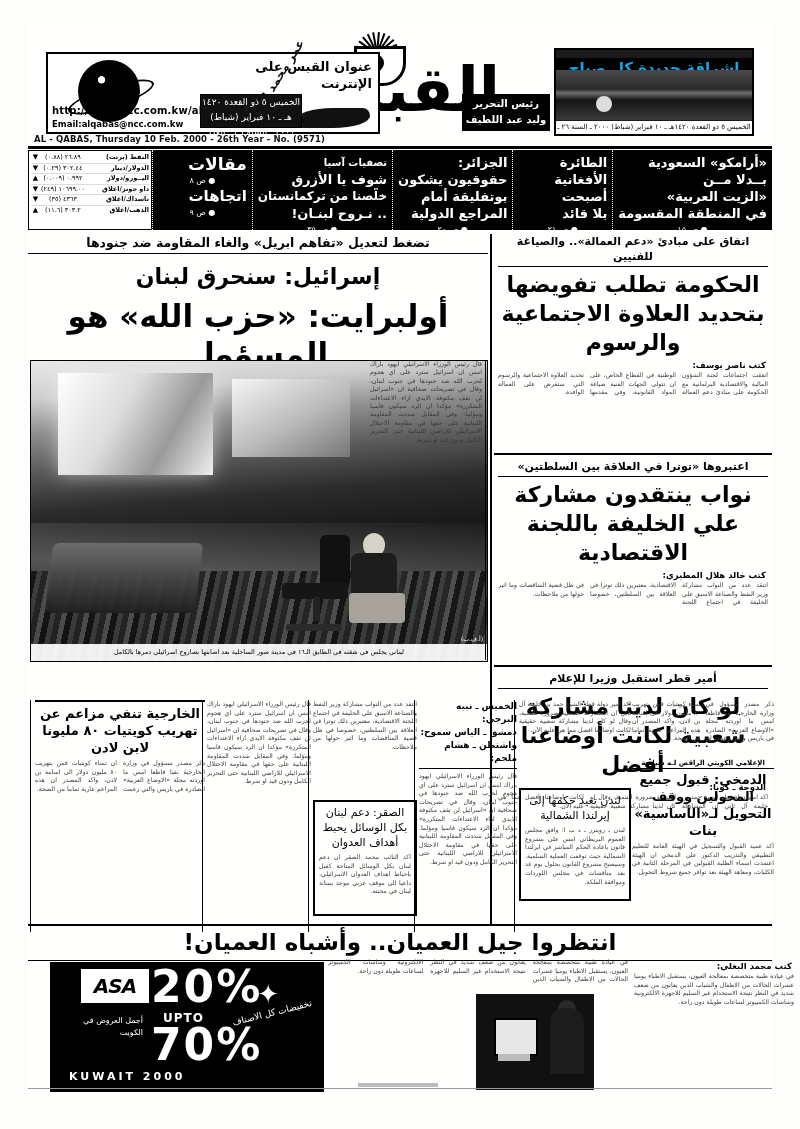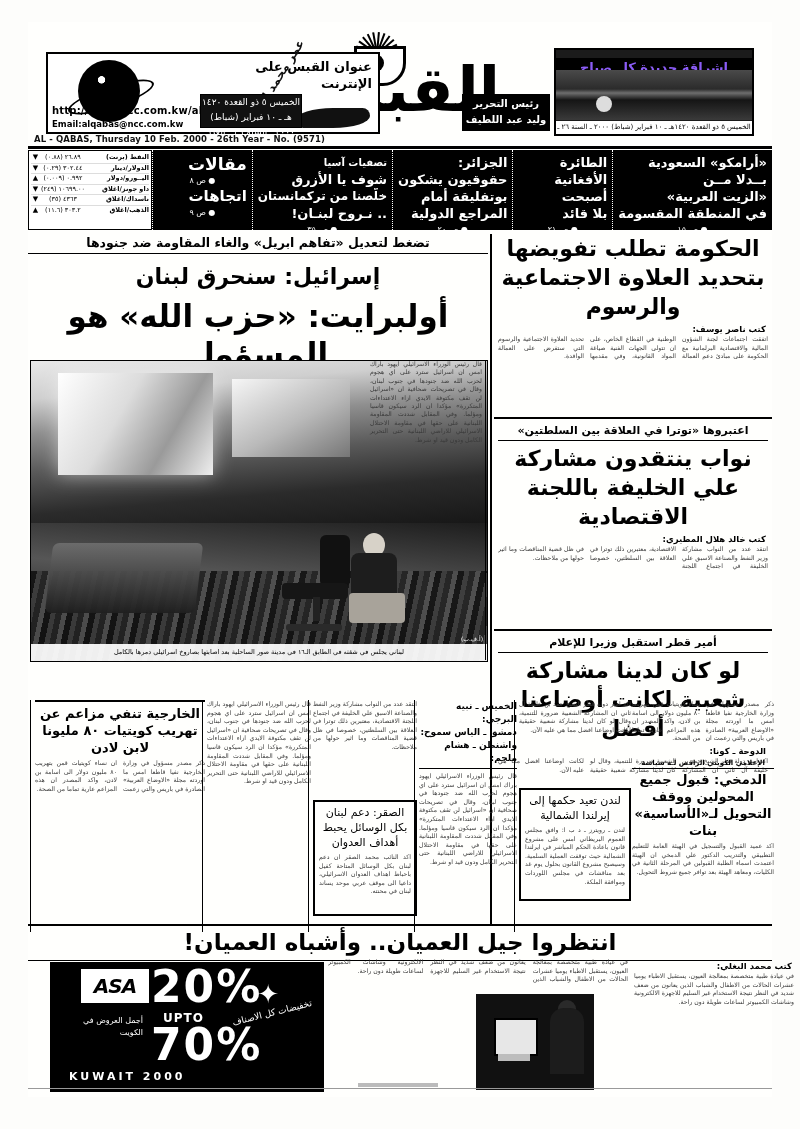--- a/index.html
+++ b/index.html
@@ -27,22 +27,22 @@
      background:radial-gradient(circle at 38% 32%,#fff 0 6%,#000 7% 100%);}
   .globe:after{content:"";position:absolute;left:-12px;top:26px;width:86px;height:18px;border:2px solid #000;border-radius:50%;transform:rotate(-18deg);}
   .web-ar{position:absolute;right:6px;top:4px;width:120px;text-align:right;direction:rtl;
      font-size:13px;font-weight:bold;line-height:17px;}
   .web-url{position:absolute;left:4px;bottom:16px;font-size:10px;font-weight:bold;letter-spacing:.2px;}
   .web-mail{position:absolute;left:4px;bottom:3px;font-size:8.5px;font-weight:bold;}
   .fish{position:absolute;right:8px;bottom:4px;width:74px;height:20px;background:#111;
      border-radius:50% 10% 50% 10%/60% 40% 60% 40%;}
 
   .box-photo{position:absolute;right:18px;top:26px;width:196px;height:84px;border:2px solid #000;background:#1b1b1b;overflow:hidden;}
-  .box-photo .hdr{position:absolute;left:0;top:8px;width:100%;height:20px;background:#000;color:#8b5cf6;
-     direction:rtl;text-align:center;font-size:13px;font-weight:bold;line-height:20px;}
+  .box-photo .hdr{position:absolute;left:0;top:8px;width:100%;height:20px;background:#000;color:#0ea5e9;
+     direction:rtl;text-align:center;font-size:15px;font-weight:bold;line-height:20px;}
   .box-photo .scene{position:absolute;left:0;top:20px;width:100%;height:50px;
      background:linear-gradient(180deg,#4a4a4a 0%,#2b2b2b 38%,#6e6e6e 46%,#151515 60%,#3a3a3a 100%);}
   .box-photo .sun2{position:absolute;left:40px;top:26px;width:16px;height:16px;border-radius:50%;background:#ddd;}
   .box-photo .ftr{position:absolute;left:0;bottom:0;width:100%;height:13px;background:#fff;color:#000;
      direction:rtl;text-align:center;font-size:7px;line-height:13px;}
 
   .diag-hand{position:absolute;left:240px;top:30px;width:70px;height:62px;
      direction:rtl;font-size:12px;font-weight:bold;color:#111;transform:rotate(-58deg);
      transform-origin:center;line-height:14px;white-space:nowrap;}
 
@@ -316,20 +316,21 @@
         <div class="ph-credit">(أ.ف.ب)</div>
         <div class="ph-cap">لبناني يجلس في شقته في الطابق الـ١٦ في مدينة صور الساحلية بعد اصابتها بصاروخ اسرائيلي دمرها بالكامل</div>
       </div>
 
       <div class="side-col">قال رئيس الوزراء الاسرائيلي ايهود باراك امس ان اسرائيل سترد على اي هجوم لحزب الله ضد جنودها في جنوب لبنان، وقال في تصريحات صحافية ان «اسرائيل لن تقف مكتوفة الايدي ازاء الاعتداءات المتكررة» مؤكدا ان الرد سيكون قاسيا ومؤلما. وفي المقابل شددت المقاومة اللبنانية على حقها في مقاومة الاحتلال الاسرائيلي للاراضي اللبنانية حتى التحرير الكامل ودون قيد او شرط.</div>
     </div>
 
     <div class="colR">
 
       <div style="padding:0 4px;">
+        <div class="kickerR">اتفاق على مبادئ «دعم العمالة».. والصياغة للفنيين</div>
         <div class="hlR">الحكومة تطلب تفويضها بتحديد العلاوة الاجتماعية والرسوم</div>
         <div class="byline">كتب ناصر يوسف:</div>
         <div class="body-text" style="column-count:3;column-gap:6px;height:78px;overflow:hidden">اتفقت اجتماعات لجنة الشؤون المالية والاقتصادية البرلمانية مع الحكومة على مبادئ دعم العمالة الوطنية في القطاع الخاص، على ان تتولى الجهات الفنية صياغة المواد القانونية، وفي مقدمها تحديد العلاوة الاجتماعية والرسوم التي ستفرض على العمالة الوافدة.</div>
       </div>
 
       <div style="padding:4px 4px 0;border-top:2px solid #000;margin-top:4px">
         <div class="kickerR">اعتبروها «توترا في العلاقة بين السلطتين»</div>
         <div class="hlR">نواب ينتقدون مشاركة علي الخليفة باللجنة الاقتصادية</div>
         <div class="byline">كتب خالد هلال المطيري:</div>
         <div class="body-text" style="column-count:3;column-gap:6px;height:82px;overflow:hidden">انتقد عدد من النواب مشاركة وزير النفط والصناعة الاسبق علي الخليفة في اجتماع اللجنة الاقتصادية، معتبرين ذلك توترا في العلاقة بين السلطتين، خصوصا في ظل قضية المناقصات وما اثير حولها من ملاحظات.</div>

